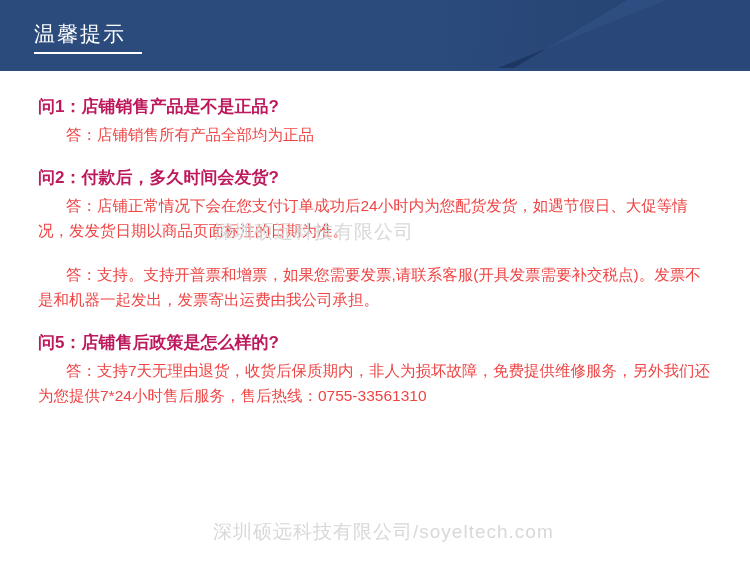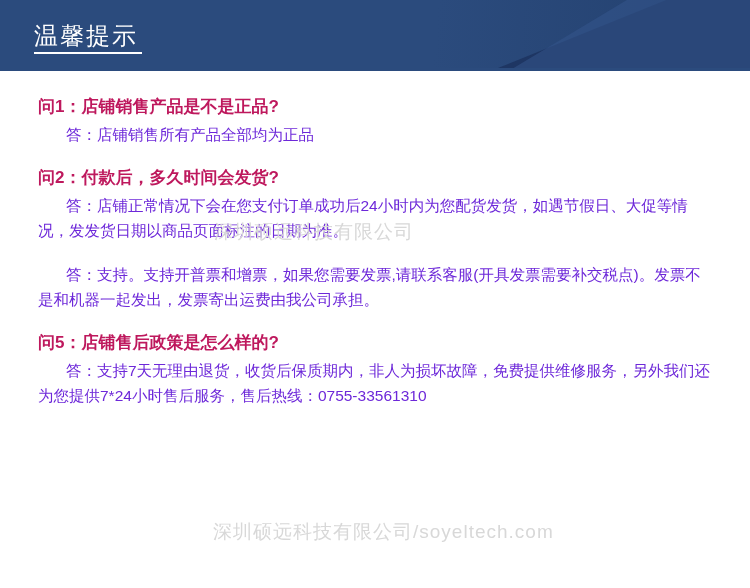--- a/index.html
+++ b/index.html
@@ -48,21 +48,21 @@
     background: #35568c;
     transform: rotate(-31deg);
     transform-origin: top right;
     opacity: 0.55;
   }
   .header-title {
     position: absolute;
     left: 34px;
     top: 20px;
     color: #ffffff;
-    font-size: 24px;
+    font-size: 21px;
     letter-spacing: 2px;
     font-weight: normal;
     z-index: 3;
   }
   .header-underline {
     position: absolute;
     left: 34px;
     top: 52px;
     width: 108px;
     height: 2px;
@@ -85,21 +85,21 @@
   }
   .q {
     font-size: 17px;
     color: #be185d;
     font-weight: bold;
     line-height: 1.4;
     margin: 0 0 3px 0;
   }
   .a {
     font-size: 15.5px;
-    color: #6d28d9;
+    color: #ef4444;
     line-height: 1.62;
     margin: 0;
     text-indent: 28px;
   }
   
   .wm {
     position: absolute;
     color: #d8d8d8;
     font-size: 19px;
     letter-spacing: 1px;

